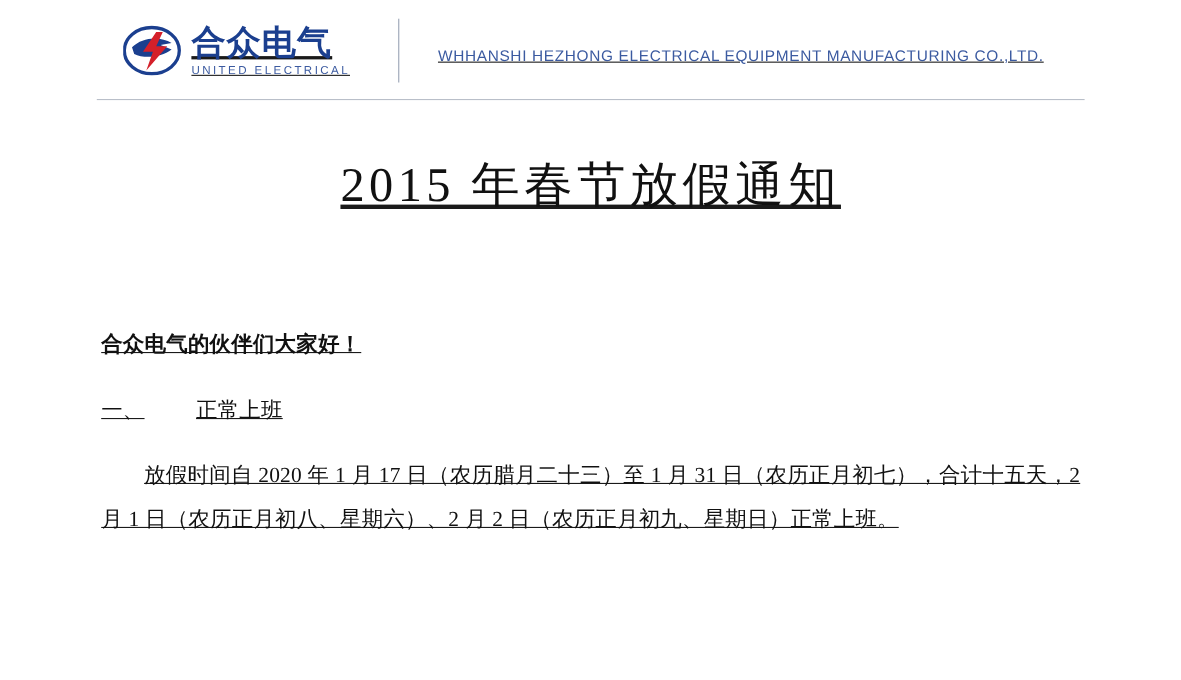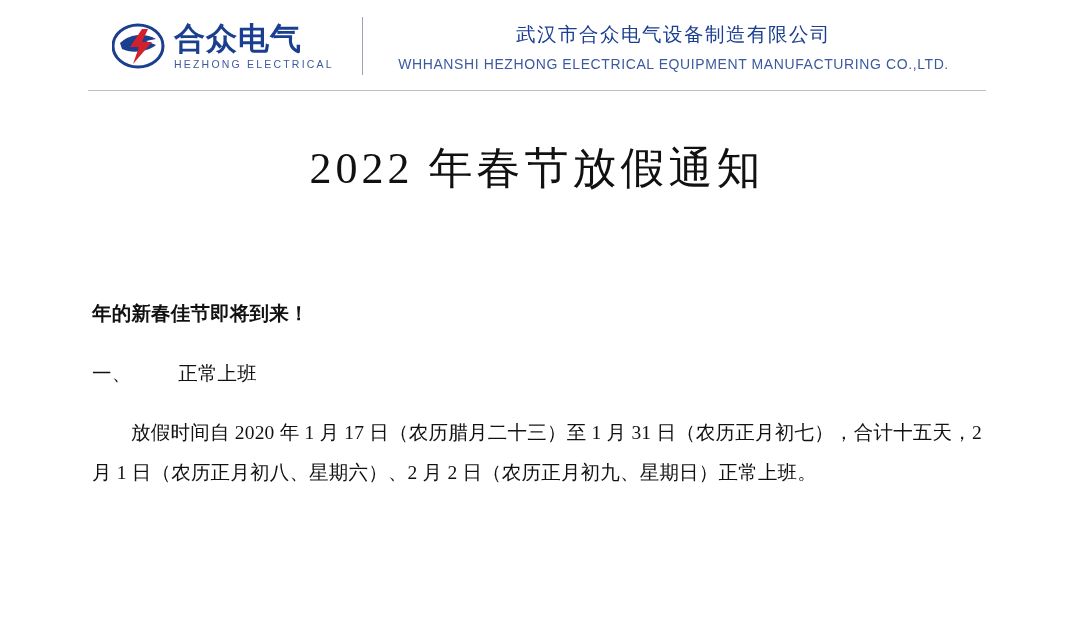--- a/index.html
+++ b/index.html
@@ -13,20 +13,21 @@
     overflow: hidden;
     font-family: "Liberation Serif", serif;
     color: #1a1a1a;
   }
 
   .page {
     position: relative;
     width: 1074px;
     height: 476px;
     background: #fff;
+    text-decoration: underline;
   }
 
   
   .letterhead {
     position: relative;
     display: flex;
     align-items: center;
     height: 92px;
     padding: 0 0 0 0;
   }
@@ -145,39 +146,38 @@
     <div class="logo-block">
       <div class="logo-mark">
         <svg width="56" height="46" viewBox="0 0 56 46" xmlns="http://www.w3.org/2000/svg">
           <ellipse cx="26" cy="23" rx="25" ry="21" fill="none" stroke="#1b3f8f" stroke-width="3"></ellipse>
           <path d="M8 20 C18 10, 34 10, 44 16 L34 18 L44 22 C34 30, 18 30, 10 26 Z" fill="#1b3f8f"></path>
           <path d="M30 6 L18 24 L27 24 L21 41 L40 19 L30 19 L36 6 Z" fill="#d4202a"></path>
         </svg>
       </div>
       <div class="logo-text">
         <div class="logo-cn">合众电气</div>
-        <div class="logo-en">HEZHONG ELECTRICAL</div>
+        <div class="logo-en">UNITED ELECTRICAL</div>
       </div>
     </div>
 
     <div class="vert-rule"></div>
 
     <div class="company-block">
-      <div class="company-cn">武汉市合众电气设备制造有限公司</div>
       <div class="company-en">WHHANSHI HEZHONG ELECTRICAL EQUIPMENT MANUFACTURING CO.,LTD.</div>
     </div>
 
     <div class="header-rule"></div>
   </div>
 
-  <h1 class="doc-title">2022 年春节放假通知</h1>
+  <h1 class="doc-title">2015 年春节放假通知</h1>
 
   <div class="body-area">
 
-    <p class="para salutation">年的新春佳节即将到来！</p>
+    <p class="para salutation">合众电气的伙伴们大家好！</p>
 
 
     <p class="para section-head">
       <span class="num">一、</span><span>正常上班</span>
     </p>
 
     <p class="para indent2">放假时间自 2020 年 1 月 17 日（农历腊月二十三）至 1 月 31 日（农历正月初七），合计十五天，2 月 1 日（农历正月初八、星期六）、2 月 2 日（农历正月初九、星期日）正常上班。</p>
 
   </div>
 

